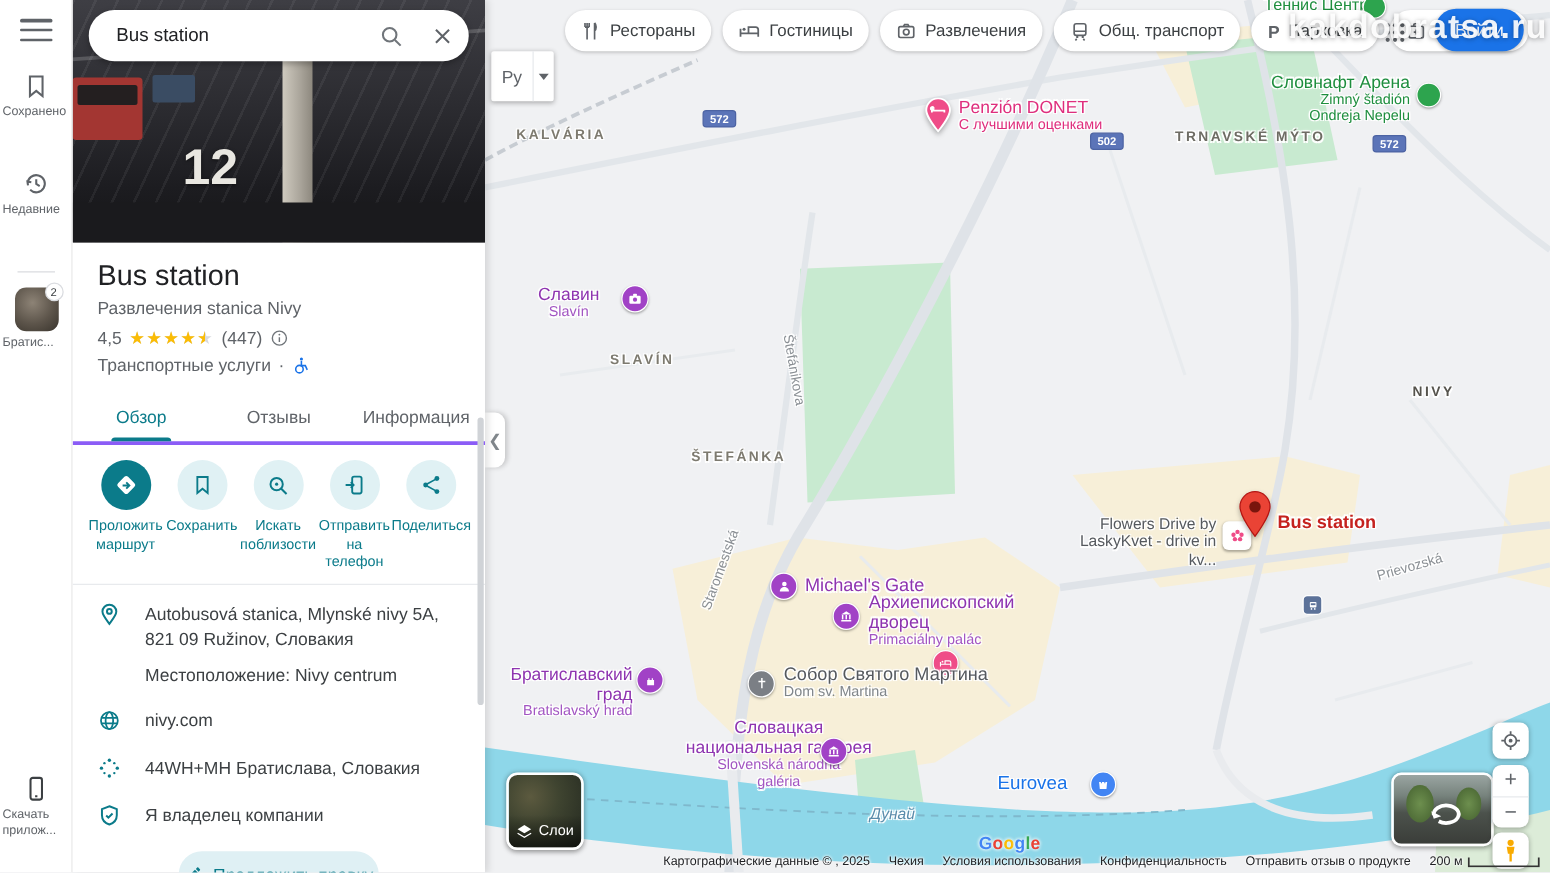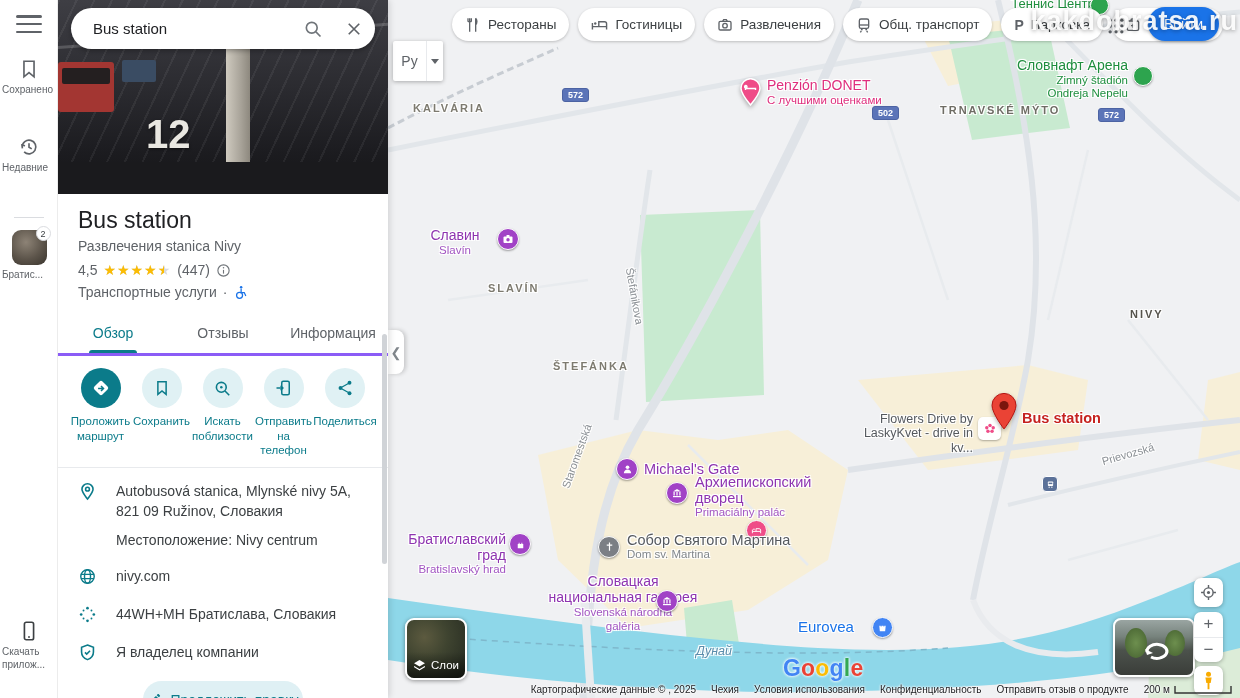--- a/index.html
+++ b/index.html
@@ -63,21 +63,21 @@
     box-shadow:0 1px 4px rgba(0,0,0,.4);z-index:5;cursor:pointer;overflow:hidden;
     background:radial-gradient(circle at 30% 30%,#5c5a3f,#3f4430 40%,#2e3326 75%,#23271d);}
   #layers-thumb .cap{position:absolute;left:0;right:0;bottom:0;height:26px;display:flex;align-items:center;justify-content:center;gap:5px;
     background:linear-gradient(transparent,rgba(0,0,0,.55));color:#fff;font-size:11.5px;font-weight:500;}
 
   
   #attr{position:absolute;right:8px;bottom:3px;display:flex;align-items:center;gap:15px;z-index:6;
     font-size:10px;color:#202124;}
   #attr span{text-shadow:0 0 2px #fff,0 0 2px #fff,0 0 3px #fff;white-space:nowrap;}
   #scale{display:flex;align-items:center;gap:4px;}
-  #glogo{position:absolute;left:395px;bottom:16px;z-index:6;font-size:23px;font-weight:700;letter-spacing:.2px;
+  #glogo{position:absolute;left:395px;bottom:16px;z-index:6;font-size:14px;font-weight:700;letter-spacing:.2px;
     text-shadow:0 0 3px #fff,0 0 3px #fff;text-align:center;}
   #glogo span:nth-child(1){color:#4285F4;} #glogo span:nth-child(2){color:#EA4335;}
   #glogo span:nth-child(3){color:#FBBC05;} #glogo span:nth-child(4){color:#4285F4;}
   #glogo span:nth-child(5){color:#34A853;} #glogo span:nth-child(6){color:#EA4335;}
 
   
   #collapse-tab{position:absolute;left:0;top:330px;width:16px;height:44px;background:#fff;
     border-radius:0 8px 8px 0;box-shadow:2px 0 4px rgba(0,0,0,.18);z-index:5;display:flex;align-items:center;justify-content:center;
     color:#80868b;font-size:13px;cursor:pointer;}
 

